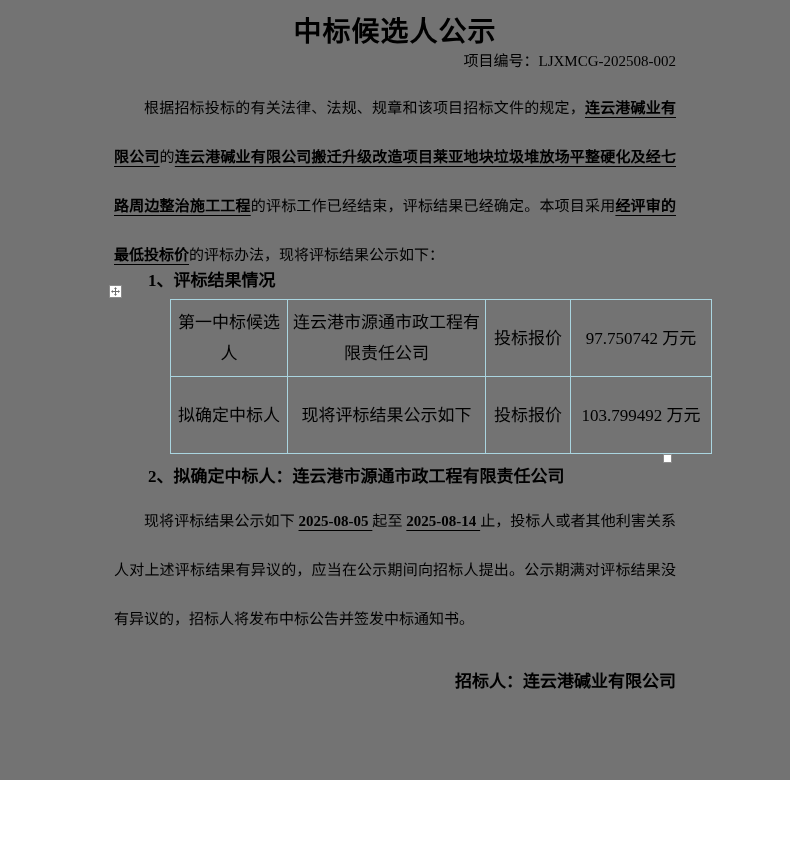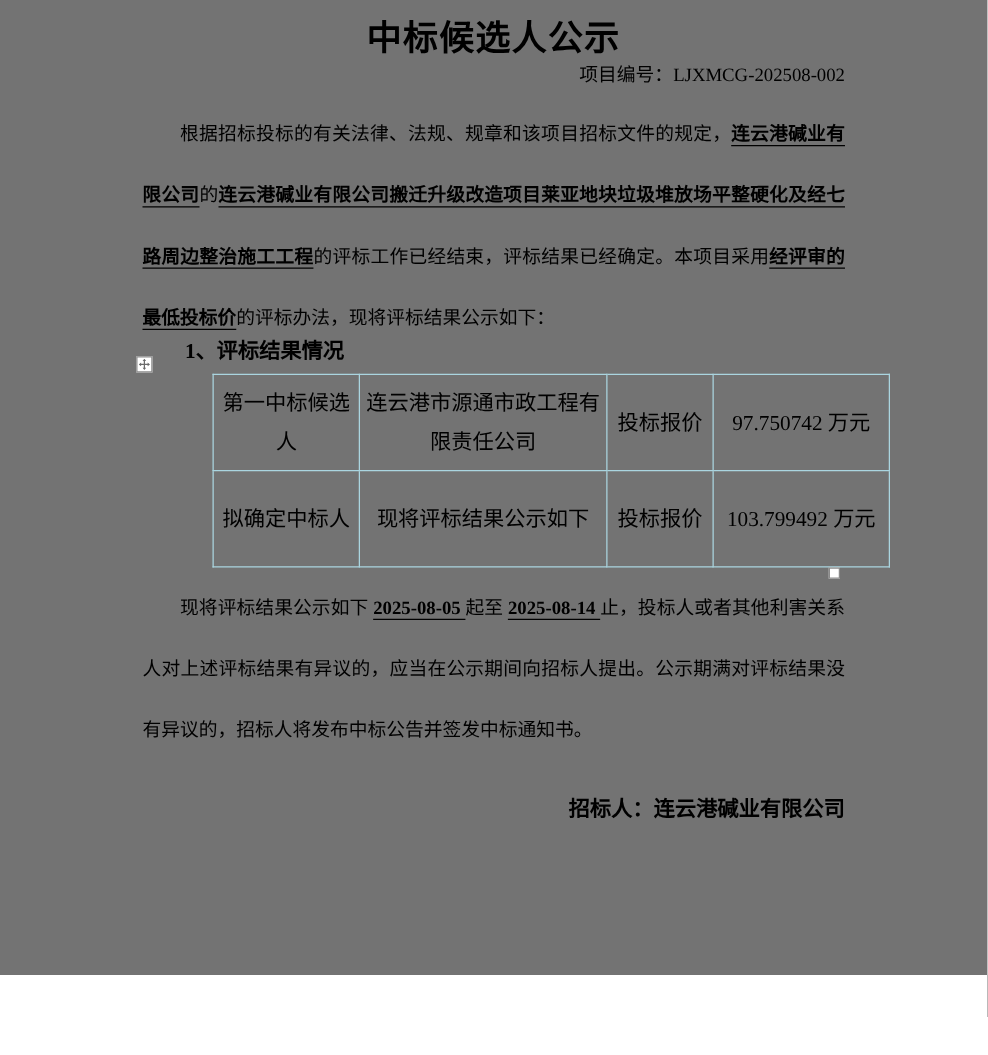--- a/index.html
+++ b/index.html
@@ -158,20 +158,21 @@
             <td>现将评标结果公示如下</td>
             <td>投标报价</td>
             <td>103.799492 万元</td>
           </tr>
         </tbody>
       </table>
 
       <div class="resize-handle"></div>
     </div>
 
+    <div class="section-heading heading-2">2、拟确定中标人：连云港市源通市政工程有限责任公司</div>
 
     <p class="body-par notice"><span>现将评标结果公示如下 </span><span class="b u">2025-08-05 </span><span>起至 </span><span class="b u">2025-08-14 </span><span>止，投标人或者其他利害关系人对上述评标结果有异议的，应当在公示期间向招标人提出。公示期满对评标结果没有异议的，招标人将发布中标公告并签发中标通知书。</span></p>
 
     <div class="footer-block">
       <div class="footer-line">招标人：连云港碱业有限公司</div>
 
     </div>
 
   </div>
 </div>

